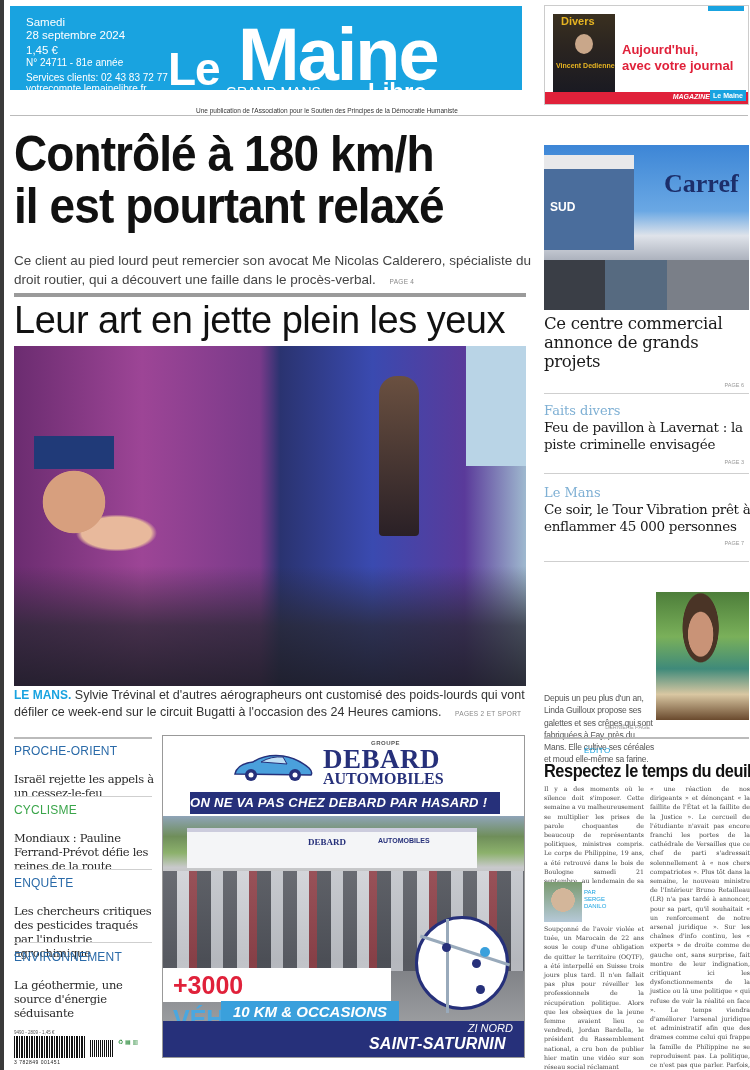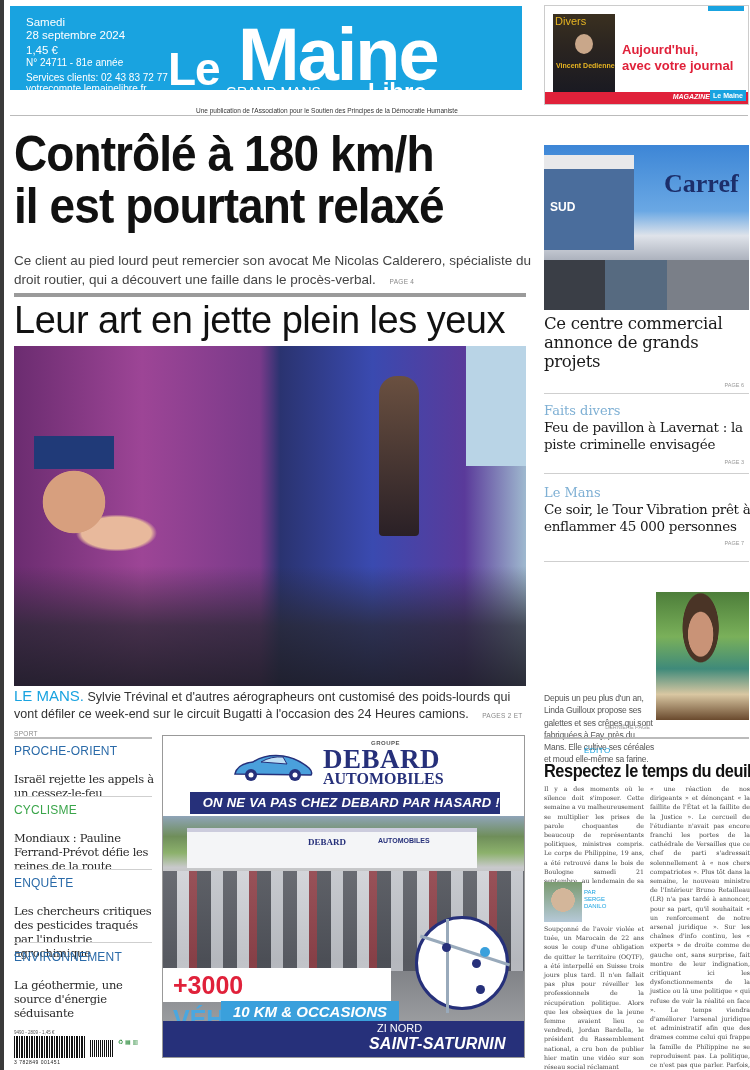--- a/index.html
+++ b/index.html
@@ -17,21 +17,21 @@
   .mh-maine { position: absolute; left: 70px; top: 4px; font-size: 74px; font-weight: bold; letter-spacing: -2px; line-height: 74px; }
   .mh-grand { position: absolute; left: 58px; top: 70px; font-size: 14px; }
   .mh-libre { position: absolute; left: 200px; top: 64px; font-size: 24px; font-weight: bold; }
   .mh-pub { position: absolute; left: 192px; top: 107px; font-size: 6.5px; color: #333; }
   .mh-rule { position: absolute; left: 6px; top: 115px; width: 738px; height: 1px; background: #bbb; }
 
   
   .promo { position: absolute; left: 540px; top: 5px; width: 205px; height: 100px; border: 1px solid #ccc; background: #fff; }
   .promo-tab { position: absolute; right: 4px; top: 0; width: 36px; height: 5px; background: #19a3e0; }
   .promo-cover { position: absolute; left: 8px; top: 8px; width: 62px; height: 78px; background: linear-gradient(180deg,#3a3020 0%,#2a2420 45%,#1a1a22 100%); }
-  .promo-cover .title { position: absolute; left: 2px; top: 1px; font-size: 11px; font-weight: normal; color: #e6b422; }
+  .promo-cover .title { position: absolute; left: 8px; top: 1px; font-size: 11px; font-weight: bold; color: #e6b422; }
   .promo-cover .name { position: absolute; left: 3px; top: 48px; font-size: 7px; font-weight: bold; color: #e6b422; line-height: 8px; }
   .promo-cover .face { position: absolute; left: 22px; top: 20px; width: 18px; height: 20px; border-radius: 50%; background: #c9a78a; }
   .promo-text { position: absolute; left: 77px; top: 36px; font-size: 13px; font-weight: bold; color: #e0213a; line-height: 16px; }
   .promo-bar { position: absolute; left: 0; bottom: 0; width: 100%; height: 12px; background: #e0213a; }
   .promo-bar .mag { position: absolute; right: 38px; top: 1px; font-size: 7px; font-weight: bold; color: #fff; font-style: italic; }
   .promo-bar .logo { position: absolute; right: 2px; top: -2px; background: #19a3e0; color: #fff; font-size: 7px; font-weight: bold; padding: 2px 3px; }
 
   
   .headline { position: absolute; left: 10px; top: 128px; width: 520px; font-family: "Liberation Sans", sans-serif; font-weight: bold; font-size: 50px; line-height: 52px; letter-spacing: -1px; transform: scaleX(0.92); transform-origin: left; }
   .lede { position: absolute; left: 10px; top: 251px; width: 520px; font-size: 13.5px; line-height: 19px; color: #444; }
@@ -43,21 +43,21 @@
     background:
       radial-gradient(ellipse at 20% 55%, #e8b99c 0 6%, transparent 7%),
       linear-gradient(90deg, #6b2c70 0%, #9d4596 25%, #7a3a8a 48%, #2a3370 52%, #3a4ab0 70%, #5a3a9a 88%, #9fb9cf 100%);
   }
   .photo-main .sky { position: absolute; right: 0; top: 0; width: 60px; height: 120px; background: #b9d4e6; }
   .photo-main .crowd { position: absolute; left: 0; bottom: 0; width: 100%; height: 120px; background: linear-gradient(180deg, rgba(40,40,50,0) 0%, rgba(40,40,50,0.75) 50%, rgba(30,30,40,0.9) 100%); }
   .photo-main .woman-art { position: absolute; left: 365px; top: 30px; width: 40px; height: 160px; background: linear-gradient(180deg,#6a5040,#2a2026); border-radius: 18px 18px 4px 4px; }
   .photo-main .officer { position: absolute; left: 20px; top: 90px; width: 80px; height: 110px; background: radial-gradient(circle at 50% 60%, #d79f7e 0 40%, transparent 41%), linear-gradient(180deg, #203a78 0 30%, transparent 30%); }
 
   .caption { position: absolute; left: 10px; top: 687px; width: 515px; font-size: 12.5px; line-height: 17px; color: #333; }
-  .caption .place { color: #19a3e0; font-size: 15px; }
+  .caption .place { color: #19a3e0; font-size: 12px; font-weight: bold; }
   .rphoto { position: absolute; left: 540px; top: 145px; width: 205px; height: 165px; overflow: hidden;
     background: linear-gradient(180deg, #3d86d6 0%, #6aa8e4 40%, #dfe3ea 55%, #9aa0ad 75%, #6e6f74 100%); }
   .rphoto .carref { position: absolute; left: 120px; top: 24px; font-family: "Liberation Serif", serif; font-size: 26px; font-weight: bold; color: #1c2e6a; }
   .rphoto .mall { position: absolute; left: 0; top: 10px; width: 90px; height: 95px; background: linear-gradient(180deg,#e8e8ea 0 15%, #4a6d9c 15% 100%); }
   .rphoto .sud { position: absolute; left: 6px; top: 55px; font-size: 12px; color: #fff; font-weight: bold; }
   .rphoto .cars { position: absolute; left: 0; bottom: 0; width: 100%; height: 50px; background: linear-gradient(90deg,#3a3e46 0 30%,#566a80 30% 60%,#7a7f88 60% 100%); }
 
   .serif-head { font-family: "DejaVu Serif", serif; color: #1a1a1a; }
   .r-h1 { position: absolute; left: 540px; top: 314px; width: 210px; font-size: 16.5px; line-height: 19px; letter-spacing: -0.3px; }
   .r-sub { position: absolute; left: 540px; top: 350px; width: 205px; font-size: 9px; line-height: 12px; color: #555; letter-spacing: -0.2px; }
@@ -92,39 +92,39 @@
   .barcode2 { position: absolute; left: 86px; top: 1040px; width: 24px; height: 17px; background: repeating-linear-gradient(90deg,#111 0 1px,#fff 1px 2px); }
   .eco { position: absolute; left: 114px; top: 1038px; width: 34px; font-size: 6px; color: #2a8a3a; }
 
   
   .ad { position: absolute; left: 158px; top: 735px; width: 363px; height: 323px; border: 1px solid #999; overflow: hidden; background: #fff; }
   .ad-top { position: absolute; left: 0; top: 0; width: 100%; height: 56px; background: #fff; }
   .ad-car { position: absolute; left: 68px; top: 16px; width: 84px; height: 30px; }
   .ad-groupe { position: absolute; left: 208px; top: 4px; font-size: 6px; font-weight: bold; color: #555; letter-spacing: 0.5px; }
   .ad-debard { position: absolute; left: 160px; top: 8px; font-family: "Liberation Serif", serif; font-size: 27px; font-weight: bold; color: #26307a; letter-spacing: 0.5px; }
   .ad-auto { position: absolute; left: 160px; top: 34px; font-family: "Liberation Serif", serif; font-size: 16px; font-weight: bold; color: #26307a; }
-  .ad-slogan { position: absolute; left: 27px; top: 56px; width: 310px; height: 22px; background: #26307a; color: #fff; font-size: 13px; font-weight: bold; font-style: italic; text-align: right; line-height: 22px; letter-spacing: 0.3px; }
+  .ad-slogan { position: absolute; left: 27px; top: 56px; width: 310px; height: 22px; background: #26307a; color: #fff; font-size: 13px; font-weight: bold; font-style: italic; text-align: left; line-height: 22px; letter-spacing: 0.3px; }
   .ad-photo { position: absolute; left: 0; top: 80px; width: 100%; height: 205px;
     background: linear-gradient(180deg, #8fa4b8 0%, #6f8e5a 10%, #8cb16c 18%, #c8c9cb 25%, #a7a9ad 45%, #7b7d82 70%, #9a9c9f 100%); }
   .ad-building { position: absolute; left: 24px; top: 12px; width: 290px; height: 40px; background: #f4f5f7; border-top: 4px solid #ccd; }
   .ad-bname { position: absolute; left: 145px; top: 21px; font-family: "Liberation Serif", serif; font-size: 9px; font-weight: bold; color: #26307a; }
   .ad-bname2 { position: absolute; left: 215px; top: 21px; font-size: 7px; font-weight: bold; color: #26307a; }
   .ad-cars { position: absolute; left: 0; top: 55px; width: 100%; height: 100px; background: repeating-linear-gradient(90deg, #4a4d55 0 14px, #d8dadf 14px 26px, #8a2b33 26px 34px, #3c3f47 34px 48px, #c8cbd1 48px 60px); opacity: 0.75; }
   .ad-3000 { position: absolute; left: 0; top: 232px; width: 228px; height: 34px; background: #fff; font-size: 25px; font-weight: bold; line-height: 34px; padding-left: 10px; transform-origin: left; }
   .ad-3000 .red { color: #e0213a; }
   .ad-3000 .blue { color: #4aa7e0; }
   .ad-10km { position: absolute; left: 58px; top: 265px; width: 178px; height: 22px; background: #3aa0dc; color: #fff; font-size: 15px; font-weight: bold; font-style: italic; text-align: center; line-height: 22px; }
   .ad-perm { position: absolute; left: 4px; top: 291px; font-size: 4px; color: #eee; }
   .ad-map { position: absolute; left: 252px; top: 180px; width: 94px; height: 94px; border-radius: 50%; background: #fff; border: 3px solid #26307a; }
   .ad-map .road { position: absolute; background: #9ab; }
   .ad-map .dot { position: absolute; width: 9px; height: 9px; border-radius: 50%; background: #26307a; }
   .ad-bottom { position: absolute; left: 0; bottom: 0; width: 100%; height: 36px; background: #26307a; }
   .ad-url { position: absolute; left: 12px; top: 11px; font-size: 10px; color: #fff; font-family: "Liberation Serif", serif; font-weight: bold; }
   .ad-url .big { font-size: 15px; }
-  .ad-zi { position: absolute; left: 214px; top: 1px; font-size: 11px; color: #fff; text-align: left; width: 136px; }
+  .ad-zi { position: absolute; left: 214px; top: 1px; font-size: 11px; color: #fff; font-style: italic; text-align: right; width: 136px; }
   .ad-ss { position: absolute; left: 206px; top: 14px; font-size: 16px; color: #fff; font-weight: bold; font-style: italic; letter-spacing: 0.2px; }
 </style>
 </head>
 <body>
 
 <div class="page">
 
   <div class="masthead">
     <div class="mh-info">
       <div>Samedi</div>

